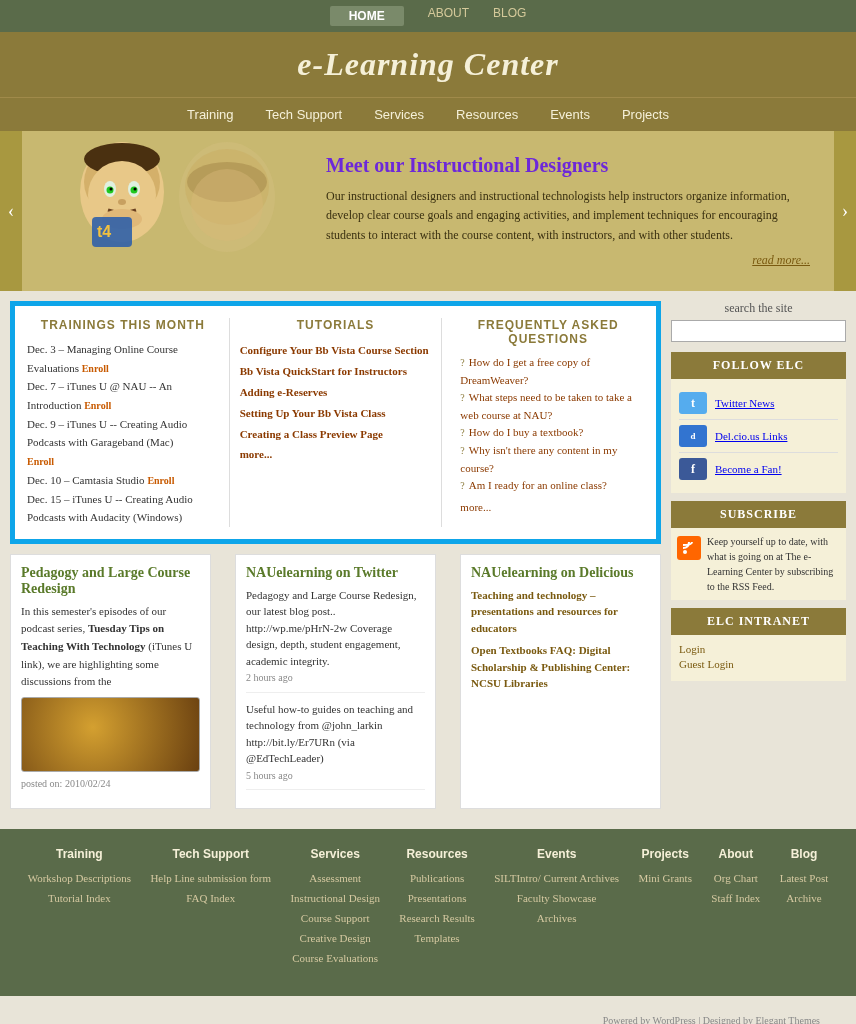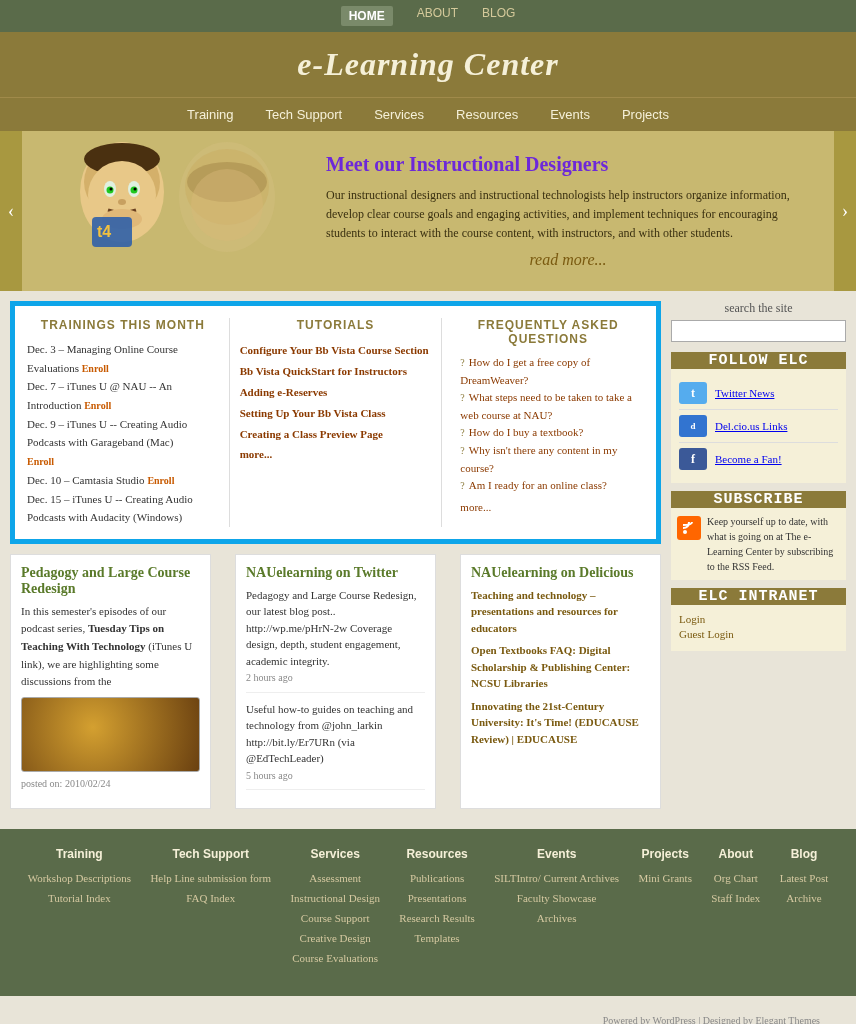--- a/index.html
+++ b/index.html
@@ -1,40 +1,40 @@
 <!DOCTYPE html>
 <html><head>
   <meta charset="utf-8">
   <style>
     * { margin: 0; padding: 0; box-sizing: border-box; }
     body { font-family: Georgia, 'Times New Roman', serif; font-size: 12px; background: #e8e4d8; color: #333; width: 856px; }
 
     
     .top-nav { background: #5a6b4a; display: flex; justify-content: center; padding: 6px 0; }
     .top-nav a { color: #d4c99a; text-decoration: none; font-size: 12px; margin: 0 12px; font-family: Arial, sans-serif; }
-    .top-nav a.active { color: #fff; font-weight: bold; background: #7a8a6a; padding: 3px 8px; border-radius: 2px; }
+    .top-nav a.active { color: #fff; font-weight: bold; background: #7a8a6a; padding: 3px 19px; border-radius: 2px; }
 
     
     .header { background: #8b7a3a; text-align: center; padding: 14px 0; }
     .header h1 { color: #f5f0d8; font-size: 32px; font-family: Georgia, serif; font-style: italic; letter-spacing: 1px; }
 
     
     .main-nav { background: #8b7a3a; display: flex; justify-content: center; padding: 6px 0; border-top: 1px solid #a08a4a; }
     .main-nav a { color: #f5f0d8; text-decoration: none; font-size: 13px; margin: 0 10px; font-family: Arial, sans-serif; padding: 3px 6px; }
 
     
     .hero { background: #c8b870; display: flex; align-items: stretch; min-height: 160px; position: relative; }
     .hero-arrow-left { background: #a89840; color: #fff; display: flex; align-items: center; padding: 0 8px; font-size: 18px; cursor: pointer; }
     .hero-arrow-right { background: #a89840; color: #fff; display: flex; align-items: center; padding: 0 8px; font-size: 18px; cursor: pointer; }
     .hero-image { width: 280px; background: #c8b870; display: flex; align-items: center; justify-content: center; overflow: hidden; }
     .hero-image svg { width: 260px; height: 148px; }
     .hero-text { flex: 1; padding: 18px 24px; display: flex; flex-direction: column; justify-content: center; }
     .hero-text h2 { color: #6d28d9; font-size: 20px; font-family: Georgia, serif; margin-bottom: 10px; }
     .hero-text p { color: #3a3010; font-size: 12px; line-height: 1.6; }
-    .hero-text .read-more { color: #7a5a10; font-style: italic; text-align: center; margin-top: 8px; font-size: 16px; }
+    .hero-text .read-more { color: #7a5a10; font-style: italic; text-align: right; margin-top: 8px; font-size: 12px; text-decoration: underline; }
 
     
     .content-wrapper { display: flex; padding: 10px; gap: 10px; }
     .main-content { flex: 1; }
     .sidebar { width: 175px; flex-shrink: 0; }
 
     
     .three-col { display: flex; gap: 10px; background: #fff; border: 5px solid #0ea5e9; padding: 12px; margin-bottom: 10px; }
     .col { flex: 1; }
     .col h3 { color: #8b7a3a; font-size: 12px; font-family: Arial, sans-serif; text-transform: uppercase; text-align: center; margin-bottom: 8px; letter-spacing: 1px; }
@@ -55,21 +55,21 @@
     .bottom-col a { color: #7a5a10; text-decoration: none; font-size: 11px; }
     .bottom-col .posted { font-size: 10px; color: #888; margin-top: 4px; }
     .podcast-img { width: 100%; height: 75px; background: linear-gradient(135deg, #8b6a20, #c8a030); margin-top: 6px; border: 1px solid #aaa; }
 
     
     .search-box { margin-bottom: 10px; }
     .search-box label { font-size: 12px; color: #555; display: block; margin-bottom: 4px; text-align: center; }
     .search-box input { width: 100%; border: 1px solid #aaa; padding: 4px; font-size: 11px; }
 
     .sidebar-block { background: #8b7a3a; margin-bottom: 8px; }
-    .sidebar-block h4 { color: #fff; font-size: 15px; font-family: Liberation Mono, monospace; text-align: center; text-transform: uppercase; letter-spacing: 1px; }
+    .sidebar-block h4 { color: #fff; font-size: 12px; font-family: Liberation Serif, serif; text-align: center; padding: 6px; text-transform: uppercase; letter-spacing: 1px; }
     .sidebar-block-inner { background: #f5f0d8; padding: 8px; }
     .social-item { display: flex; align-items: center; gap: 8px; padding: 5px 0; border-bottom: 1px solid #ddd; font-size: 11px; }
     .social-item:last-child { border-bottom: none; }
     .social-icon { width: 28px; height: 22px; border-radius: 3px; display: flex; align-items: center; justify-content: center; color: #fff; font-size: 12px; font-weight: bold; flex-shrink: 0; }
     .twitter-icon { background: #55acee; }
     .delicious-icon { background: #3274d0; }
     .facebook-icon { background: #3b5998; }
 
     .rss-block { display: flex; align-items: flex-start; gap: 6px; padding: 6px; background: #f5f0d8; }
     .rss-icon { width: 24px; height: 24px; background: #ff6600; border-radius: 3px; display: flex; align-items: center; justify-content: center; color: #fff; font-size: 10px; flex-shrink: 0; margin-top: 2px; }
@@ -224,21 +224,20 @@
         <div class="tweet">
           <span>Useful how-to guides on teaching and technology from @john_larkin http://bit.ly/Er7URn (via @EdTechLeader)</span><br>
           <span class="tweet-time">5 hours ago</span>
         </div>
       </div>
 
       <div class="bottom-col">
         <h3>NAUelearning on Delicious</h3>
         <a href="#" class="delicious-link">Teaching and technology – presentations and resources for educators</a>
         <a href="#" class="delicious-link">Open Textbooks FAQ: Digital Scholarship &amp; Publishing Center: NCSU Libraries</a>
-        <a href="#" class="delicious-link">Innovating the 21st-Century University: It's Time! (EDUCAUSE Review) | EDUCAUSE</a>
       </div>
 
     </div>
   </div>
 
   <div class="sidebar">
 
     <div class="search-box">
       <label>search the site</label>
       <input type="text" placeholder="" style="">

